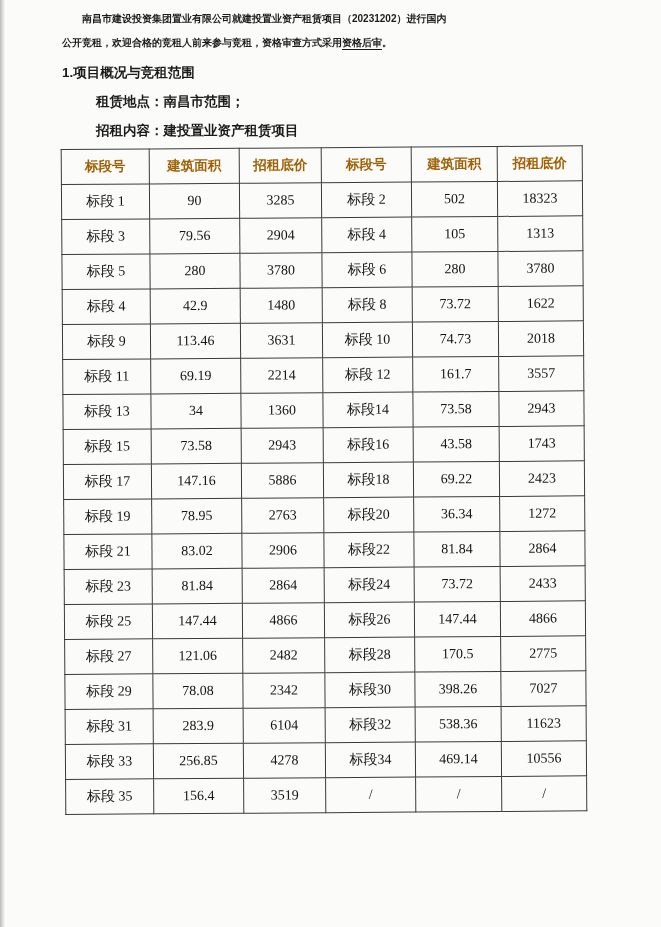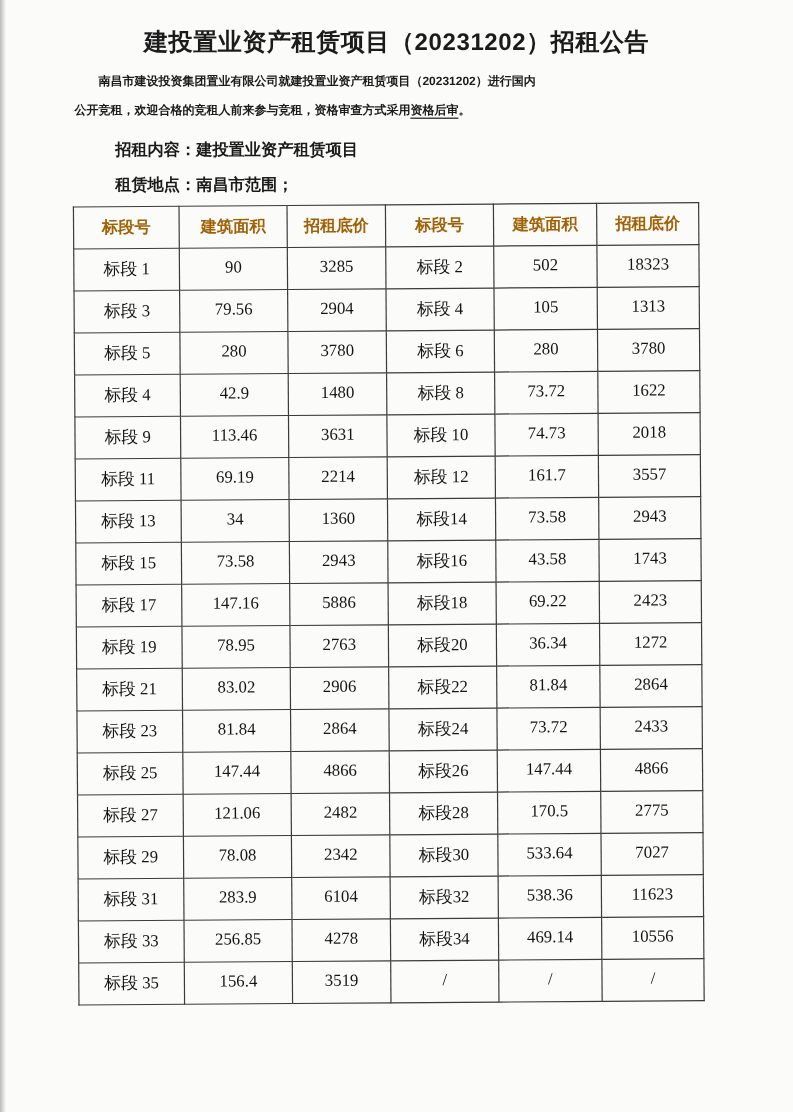--- a/index.html
+++ b/index.html
@@ -82,27 +82,27 @@
     font-weight:400;
     color:#141414;
   }
 </style>
 </head>
 <body>
 
 <div class="page">
   <div class="scan-edge"></div>
 
-  <h1 class="title">建投置业资产租赁项目（20231202）招租公告</h1>
 
   <p class="intro"><span>南昌市建设投资集团置业有限公司就建投置业资产租赁项目（20231202）进行国内</span><br><span>公开竞租，欢迎合格的竞租人前来参与竞租，资格审查方式采用</span><span class="underline">资格后审</span><span>。</span></p>
 
-
+  <h2 class="section-heading">1.项目概况与竞租范围</h2>
+
+  <p class="clause sub">租赁地点：南昌市范围；</p>
   <p class="clause sub">招租内容：建投置业资产租赁项目</p>
-  <p class="clause sub">租赁地点：南昌市范围；</p>
 
   <div class="table-wrap">
     <table class="bid-table">
       <colgroup>
         <col style="width:88px">
           <col style="width:90px">
           <col style="width:82px">
         <col style="width:90px">
           <col style="width:86px">
           <col style="width:85px">
@@ -228,21 +228,21 @@
             <td>2482</td>
             <td>标段28</td>
             <td>170.5</td>
             <td>2775</td>
           </tr>
           <tr>
             <td>标段 29</td>
             <td>78.08</td>
             <td>2342</td>
             <td>标段30</td>
-            <td>533.64</td>
+            <td>398.26</td>
             <td>7027</td>
           </tr>
           <tr>
             <td>标段 31</td>
             <td>283.9</td>
             <td>6104</td>
             <td>标段32</td>
             <td>538.36</td>
             <td>11623</td>
           </tr>

